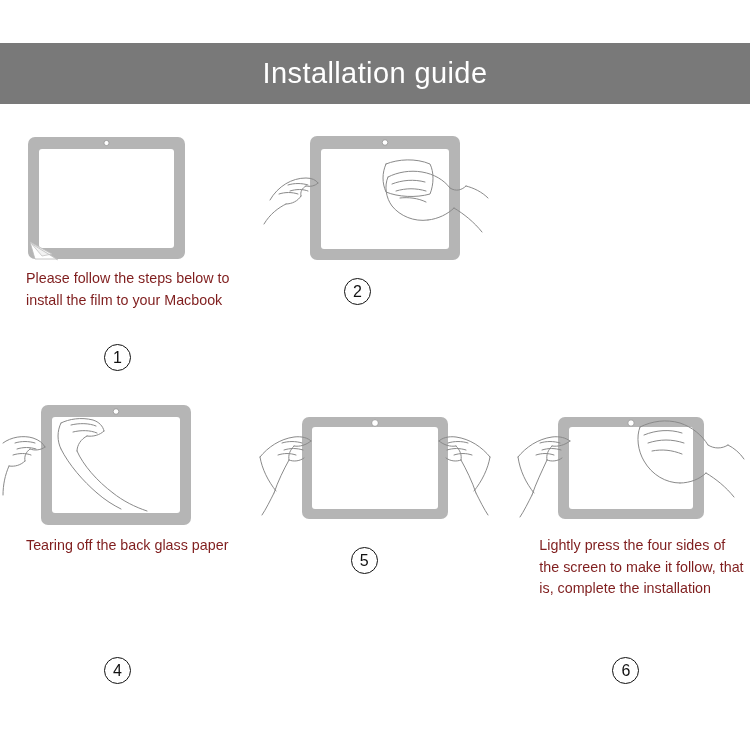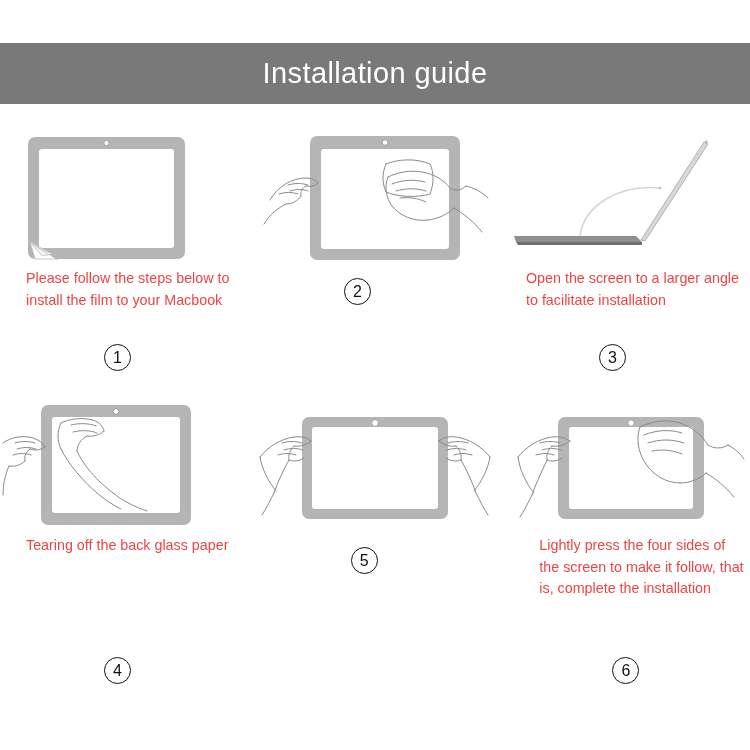--- a/index.html
+++ b/index.html
@@ -61,21 +61,21 @@
     position: relative;
     height: 140px;
     margin: 0 auto;
     width: 235px;
   }
   .art svg { display: block; }
 
   .caption {
     font-size: 14.3px;
     line-height: 21.5px;
-    color: #ef4444;
+    color: #7f1d1d;
     padding-left: 26px;
     padding-right: 6px;
     min-height: 66px;
   }
   .row2 .caption { min-height: 110px; }
 
   .numwrap {
     display: flex;
     justify-content: flex-start;
     padding-left: 0;
@@ -165,39 +165,20 @@
               <path d="M196 80 C206 86, 216 94, 224 104"></path>
               <path d="M208 58 C216 60, 224 64, 230 70"></path>
             </g>
           </svg>
         </div>
         <div class="numwrap">
           <div class="num num-pos-2">2</div>
         </div>
       </div>
 
-      <div class="cell">
-        <div class="art">
-          <svg width="235" height="140" viewBox="0 0 235 140" xmlns="http://www.w3.org/2000/svg">
-
-            <path d="M6 108 L128 108 L134 114 L8 114 Z" fill="#8f8f8f"></path>
-            <path d="M8 114 L134 114 L134 117 L10 117 Z" fill="#6f6f6f"></path>
-
-            <path d="M133 112 L196 14 L200 16 L137 113 Z" fill="#d8d8d8" stroke="#9a9a9a" stroke-width="0.7"></path>
-            <path d="M196 14 L200 16 L199 12 Z" fill="#bbbbbb"></path>
-
-            <path d="M72 108 C76 78, 110 56, 152 60" fill="none" stroke="#d5d5d5" stroke-width="1.6"></path>
-            <circle cx="152" cy="60" r="1.6" fill="#cccccc"></circle>
-          </svg>
-        </div>
-        <div class="caption">Open the screen to a larger angle to facilitate installation</div>
-        <div class="numwrap">
-          <div class="num num-pos-3">3</div>
-        </div>
-      </div>
     </div>
 
     <div class="row row2">
 
       <div class="cell">
         <div class="art">
           <svg width="235" height="140" viewBox="0 0 235 140" xmlns="http://www.w3.org/2000/svg">
             <rect x="40" y="10" width="150" height="120" rx="7" ry="7" fill="#b5b5b5"></rect>
             <rect x="51" y="22" width="128" height="96" rx="3" ry="3" fill="#ffffff"></rect>
             <circle cx="115" cy="16.5" r="2.8" fill="#ffffff" stroke="#9a9a9a" stroke-width="0.9"></circle>

